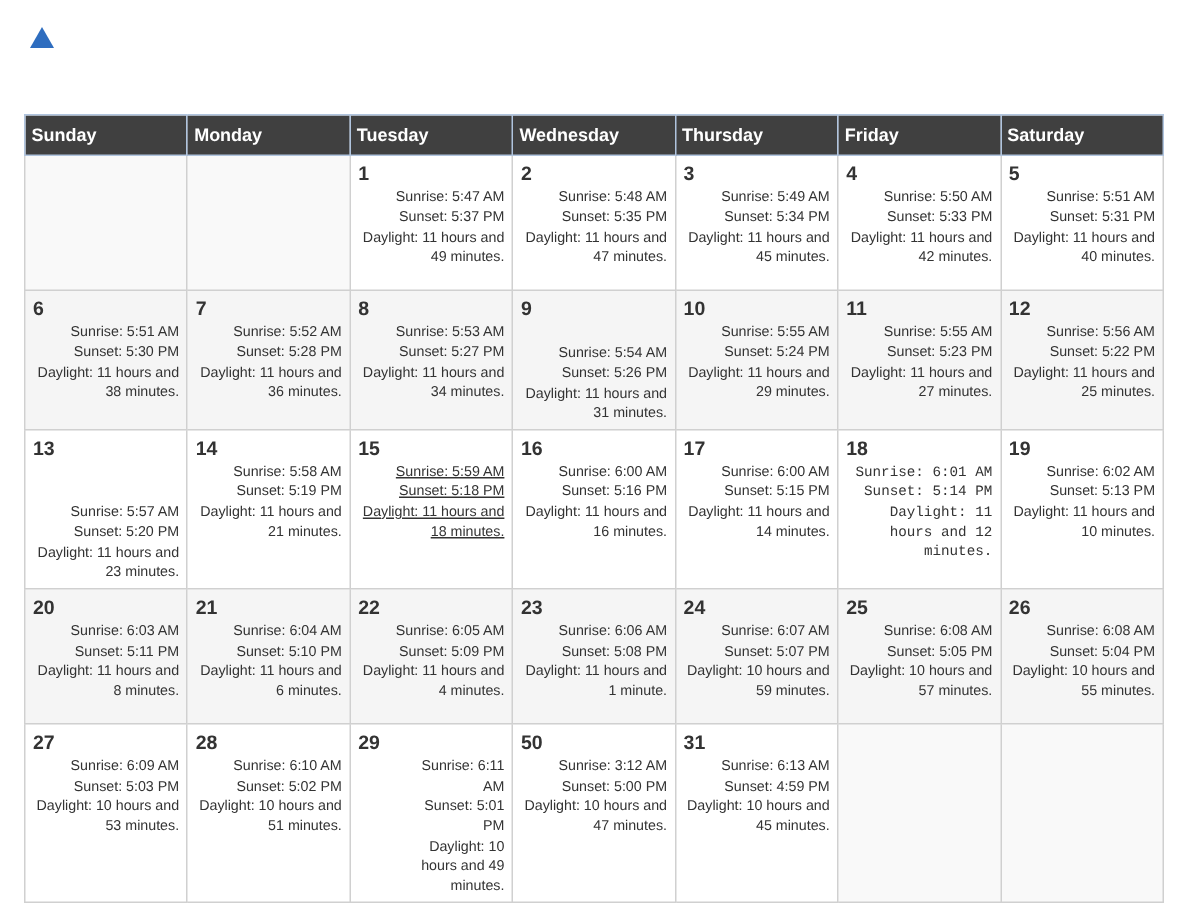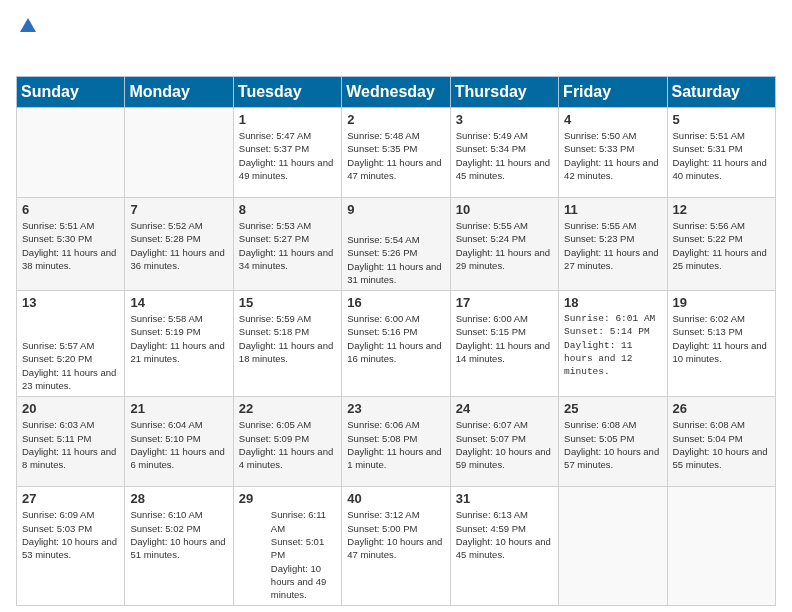--- a/index.html
+++ b/index.html
@@ -38,23 +38,23 @@
     .location-title {
       font-size: 15px;
       color: #555;
     }
     table {
       width: 100%;
       border-collapse: collapse;
       table-layout: fixed;
     }
     thead tr th {
-      background-color: #0369a1;
+      background-color: #404040;
       color: #fff;
-      font-size: 16px;
+      font-size: 12px;
       font-weight: bold;
       padding: 6px 4px;
       text-align: left;
       border: 1px solid #b0c4de;
     }
     tbody tr td {
       border: 1px solid #d0d0d0;
       vertical-align: top;
       padding: 4px 5px;
       font-size: 10px;
@@ -70,20 +70,21 @@
       font-size: 13px;
       font-weight: bold;
       color: #333;
       display: block;
       margin-bottom: 2px;
     }
     .cell-content {
       font-size: 9.5px;
       color: #333;
       line-height: 1.4;
+      text-align: right;
     }
     .empty-cell {
       background: #f9f9f9;
     }
   </style>
 </head>
 <body>
 
 <div class="header-area">
   <div class="logo">
@@ -202,21 +203,21 @@
 Daylight: 11 hours and 23 minutes.</div>
         </td>
         <td>
           <span class="day-number">14</span>
           <div class="cell-content" style="white-space: pre-line;">Sunrise: 5:58 AM
 Sunset: 5:19 PM
 Daylight: 11 hours and 21 minutes.</div>
         </td>
         <td>
           <span class="day-number">15</span>
-          <div class="cell-content" style="white-space: pre-line;">Sunrise: 5:59 AM
+          <div class="cell-content" style="white-space: pre-line; text-decoration: underline;">Sunrise: 5:59 AM
 Sunset: 5:18 PM
 Daylight: 11 hours and 18 minutes.</div>
         </td>
         <td>
           <span class="day-number">16</span>
           <div class="cell-content" style="white-space: pre-line;">Sunrise: 6:00 AM
 Sunset: 5:16 PM
 Daylight: 11 hours and 16 minutes.</div>
         </td>
         <td>
@@ -295,21 +296,21 @@
 Sunset: 5:02 PM
 Daylight: 10 hours and 51 minutes.</div>
         </td>
         <td>
           <span class="day-number">29</span>
           <div class="cell-content" style="white-space: pre-line; margin-left: 32px;">Sunrise: 6:11 AM
 Sunset: 5:01 PM
 Daylight: 10 hours and 49 minutes.</div>
         </td>
         <td>
-          <span class="day-number">40</span>
+          <span class="day-number">50</span>
           <div class="cell-content" style="white-space: pre-line;">Sunrise: 3:12 AM
 Sunset: 5:00 PM
 Daylight: 10 hours and 47 minutes.</div>
         </td>
         <td>
           <span class="day-number">31</span>
           <div class="cell-content" style="white-space: pre-line;">Sunrise: 6:13 AM
 Sunset: 4:59 PM
 Daylight: 10 hours and 45 minutes.</div>
         </td>

